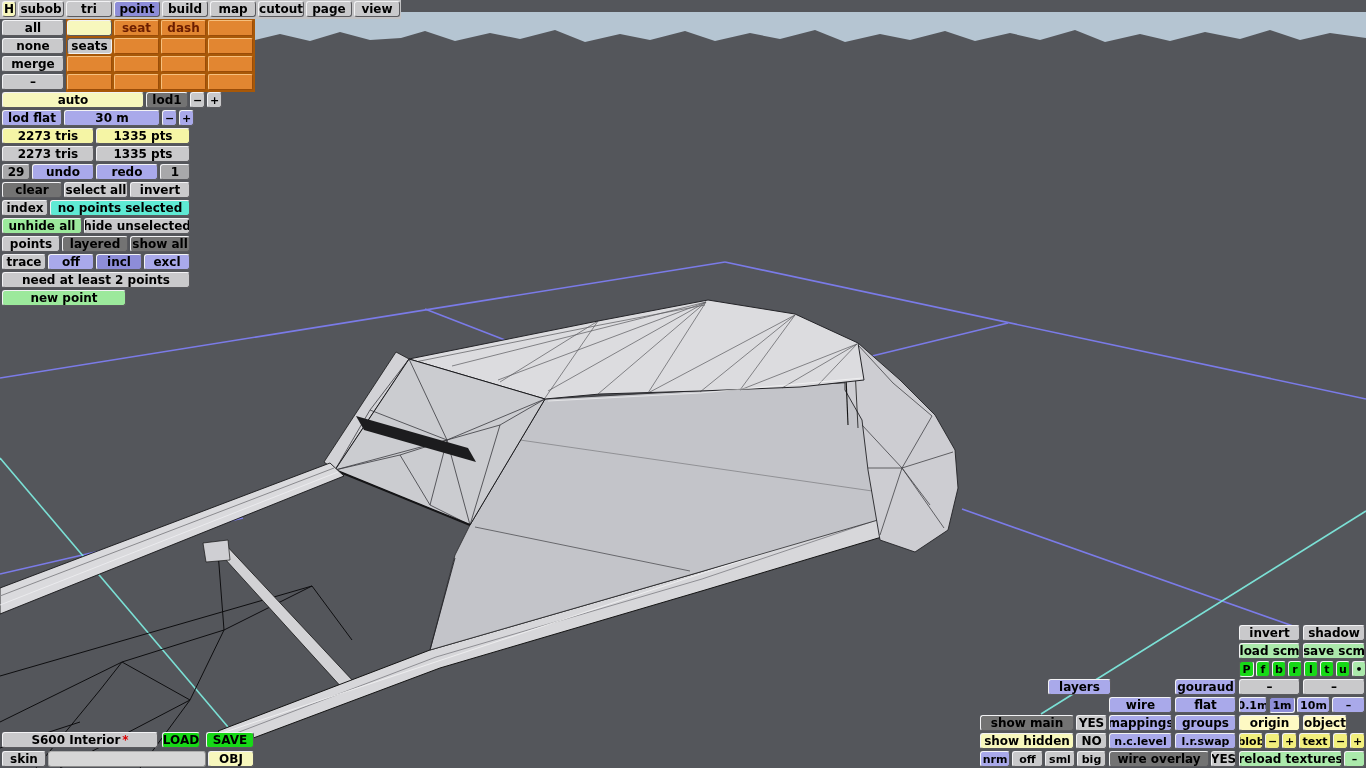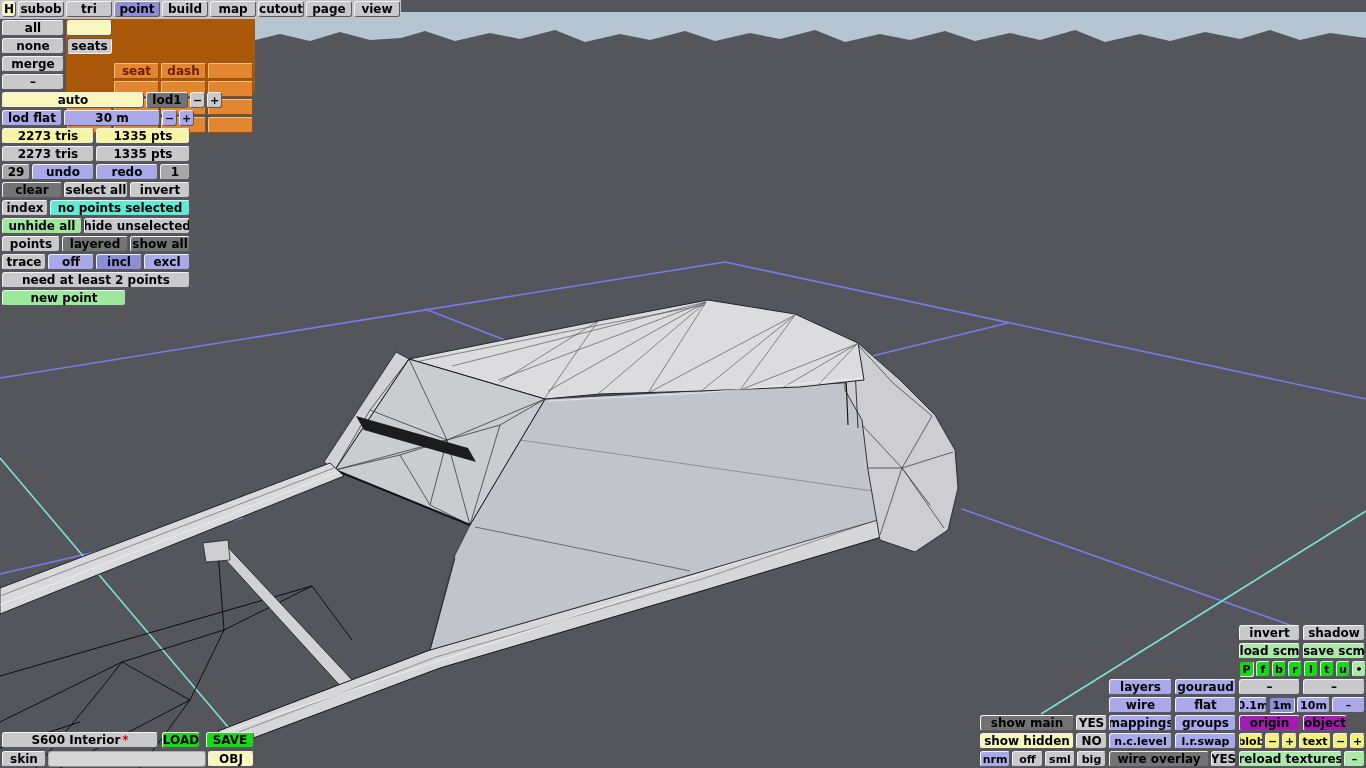--- a/index.html
+++ b/index.html
@@ -7,29 +7,29 @@
           font-family:"DejaVu Sans",sans-serif;user-select:none;}
   #vp{position:absolute;left:0;top:0;width:1366px;height:768px;}
   .btn{position:absolute;height:16px;box-sizing:border-box;display:flex;align-items:center;
        justify-content:center;font:700 12px "DejaVu Sans",sans-serif;color:#000;
        border-radius:3px;border:1px solid;border-color:#f2f2f4 #5a5a5e #5a5a5e #f2f2f4;
        white-space:nowrap;overflow:hidden;}
   .pressed{border-color:#5a5a5e #f2f2f4 #f2f2f4 #5a5a5e;}
   .c-g{background:#c9c9cb}.c-dk{background:#a8a8aa}
   .c-pu{background:#a9a9ea}.c-pua{background:#8d8dd8}
   .c-tn{background:#737373}.c-yl{background:#f5f5a5}.c-pyl{background:#f7f7bd}
-  .c-cy{background:#5eead4}.c-cy2{background:#a21caf}
+  .c-cy{background:#5eead4}.c-cy2{background:#fef9c3}
   .c-gn{background:#9ce99c}.c-gnb{background:#17d917}.c-gnp{background:#abe9ab}
   .c-ylb{background:#f2ef7d}.c-fld{background:#d6d6d6;border-color:#aeaeae #8a8a8a #8a8a8a #aeaeae}
   .menustrip{position:absolute;left:0;top:0;width:401px;height:19px;background:#c2c2c4;}
   .ogrid{position:absolute;left:66px;top:19px;width:189px;height:73px;background:#a85808;}
   .ocell{position:absolute;width:45px;height:16px;background:#e28631;box-sizing:border-box;
          border:1px solid;border-color:#f6bf7d #9a4c08 #9a4c08 #f6bf7d;border-radius:2px;
          display:flex;align-items:center;justify-content:center;
-         font:700 12px "DejaVu Sans",sans-serif;color:#6b1d00;margin-top:43px;}
+         font:700 12px "DejaVu Sans",sans-serif;color:#6b1d00;}
   .red{color:#dd0000;margin-left:2px;}
   .sm{font-size:11px}
 </style>
 </head>
 <body>
 
 <div id="screen">
 
   <svg id="vp" viewBox="0 0 1366 768">
     <rect x="0" y="0" width="1366" height="768" fill="#54565b"></rect>
@@ -233,21 +233,21 @@
   <div class="btn c-gnp" style="left:1303px;top:643px;width:62px">save scm</div>
   <div class="btn c-gnb sm pressed" style="left:1239px;top:661px;width:15px">P</div>
   <div class="btn c-gnb sm" style="left:1256px;top:661px;width:14px">f</div>
   <div class="btn c-gnb sm" style="left:1272px;top:661px;width:14px">b</div>
   <div class="btn c-gnb sm" style="left:1288px;top:661px;width:14px">r</div>
   <div class="btn c-gnb sm" style="left:1304px;top:661px;width:14px">l</div>
   <div class="btn c-gnb sm" style="left:1320px;top:661px;width:14px">t</div>
   <div class="btn c-gnb sm" style="left:1336px;top:661px;width:14px">u</div>
   <div class="btn c-gnp sm" style="left:1352px;top:661px;width:14px">•</div>
 
-  <div class="btn c-pu" style="left:1109px;top:679px;width:63px">layers</div>
+  <div class="btn c-pu" style="left:1048px;top:679px;width:63px">layers</div>
   <div class="btn c-pu" style="left:1175px;top:679px;width:61px">gouraud</div>
   <div class="btn c-g" style="left:1239px;top:679px;width:61px">–</div>
   <div class="btn c-g" style="left:1303px;top:679px;width:62px">–</div>
 
   <div class="btn c-pu" style="left:1109px;top:697px;width:63px">wire</div>
   <div class="btn c-pu" style="left:1175px;top:697px;width:61px">flat</div>
   <div class="btn c-pu sm" style="left:1239px;top:697px;width:28px">0.1m</div>
   <div class="btn c-pua sm pressed" style="left:1269px;top:697px;width:26px">1m</div>
   <div class="btn c-pu sm" style="left:1297px;top:697px;width:33px">10m</div>
   <div class="btn c-pu sm" style="left:1332px;top:697px;width:33px">–</div>

